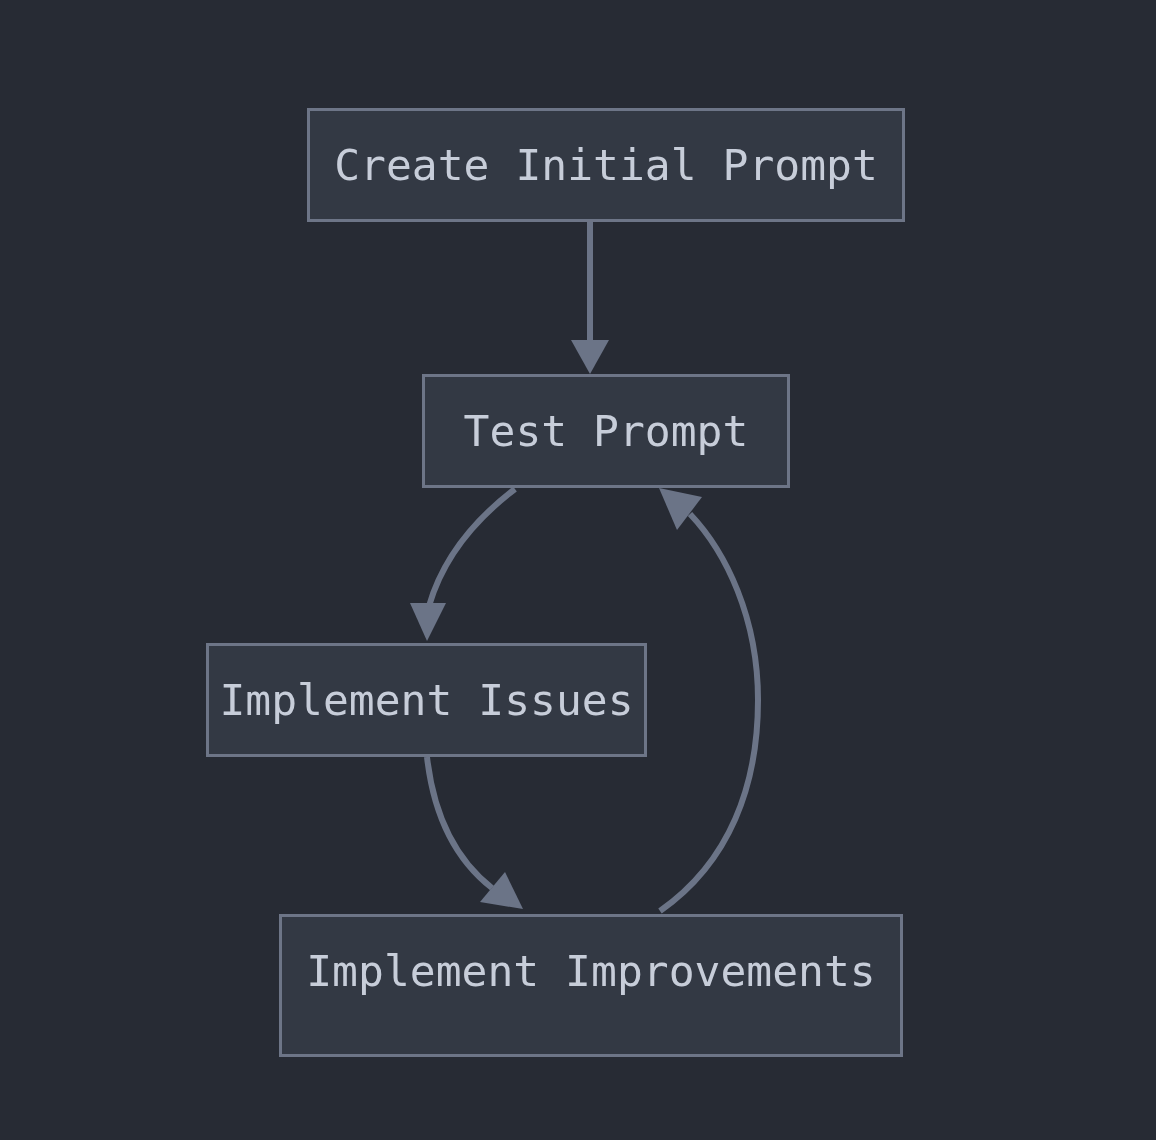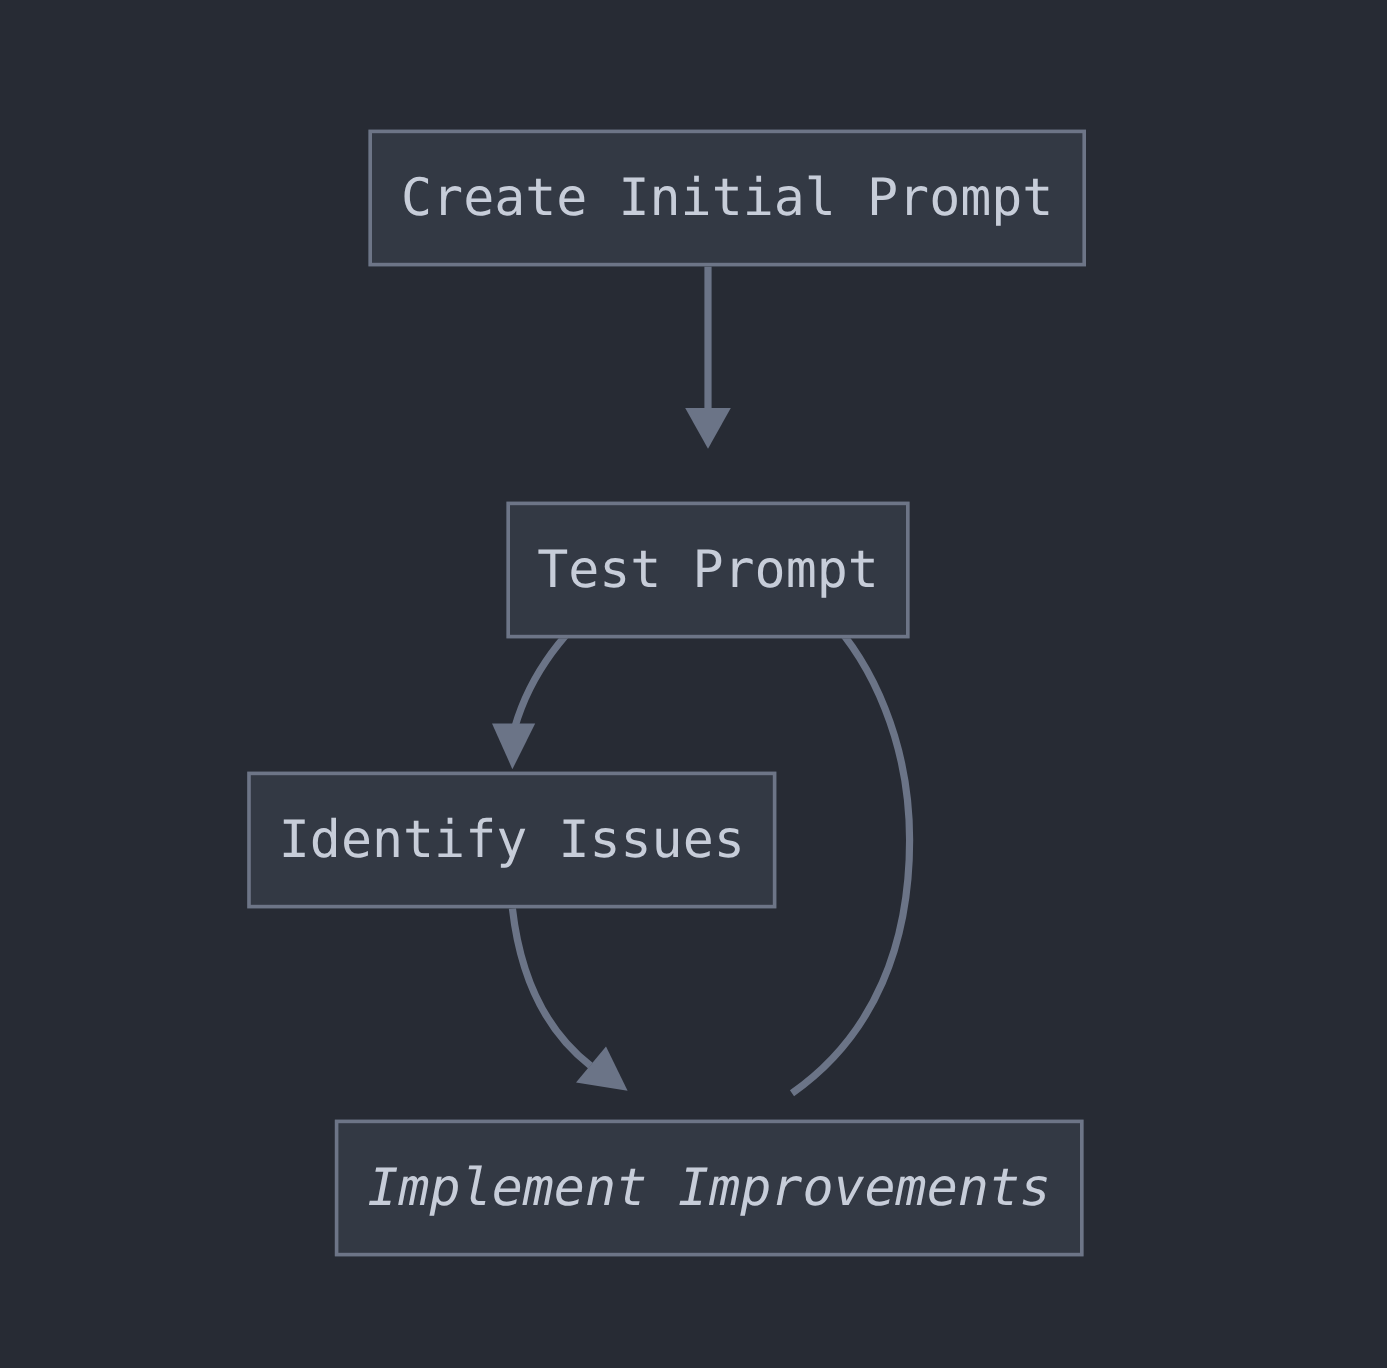--- a/index.html
+++ b/index.html
@@ -44,23 +44,23 @@
     background: var(--node-fill);
     border: 3px solid var(--node-border);
     color: var(--text);
     font-size: 43px;
     line-height: 108px;
     text-align: center;
     white-space: nowrap;
     overflow: hidden;
   }
   #node-create    { left: 291px; top: 108px;  width: 598px; height: 114px; margin-left: 16px; }
-  #node-test      { left: 422px; top: 374px;  width: 336px; height: 114px; margin-top: 44px; }
+  #node-test      { left: 422px; top: 374px;  width: 368px; height: 114px; }
   #node-identify  { left: 206px; top: 643px;  width: 441px; height: 114px; }
-  #node-implement { left: 279px; top: 933px;  width: 624px; height: 114px; font-style: italic; }
+  #node-implement { left: 279px; top: 914px;  width: 624px; height: 143px; }
 </style>
 </head>
 <body>
 
 <div class="canvas">
 
   <svg class="edges" viewBox="0 0 1156 1140" xmlns="http://www.w3.org/2000/svg">
 
     <path class="edge" d="M590,222 L590,342"></path>
     <polygon class="arrowhead" points="571,340 609,340 590,374"></polygon>
@@ -72,17 +72,17 @@
     <polygon class="arrowhead" points="480,902 505,872 523,909"></polygon>
 
     <path class="edge" d="M660,911 C730,862 758,785 758,700 C758,618 726,552 690,514"></path>
     <polygon class="arrowhead" points="659,488 702,497 677,530"></polygon>
   </svg>
 
   <div class="node" id="node-create">Create Initial Prompt</div>
 
   <div class="node" id="node-test">Test Prompt</div>
 
-  <div class="node" id="node-identify">Identify Issues</div>
+  <div class="node" id="node-identify">Implement Issues</div>
 
   <div class="node" id="node-implement">Implement Improvements</div>
 
 </div>
 
 </body></html>

